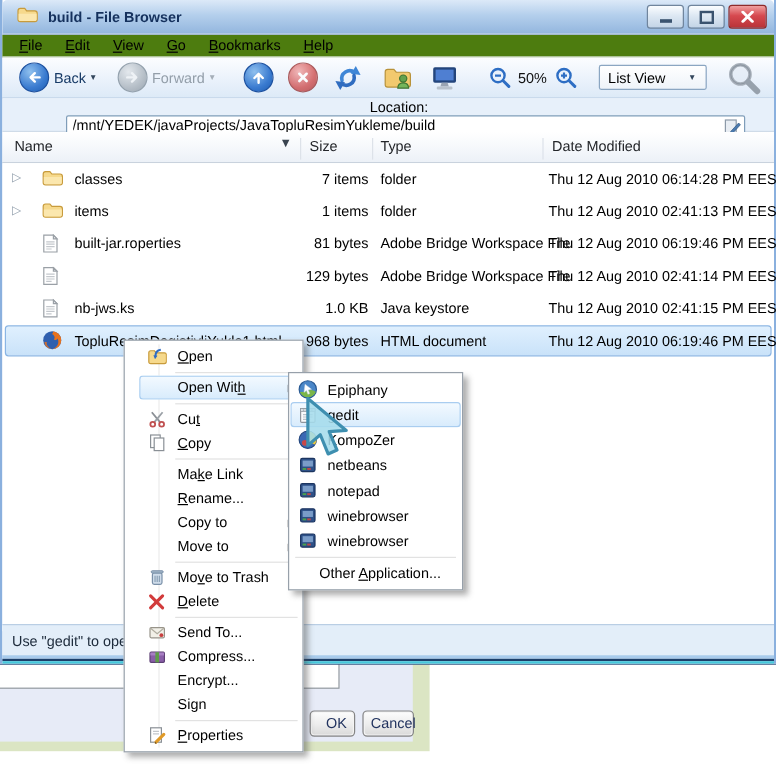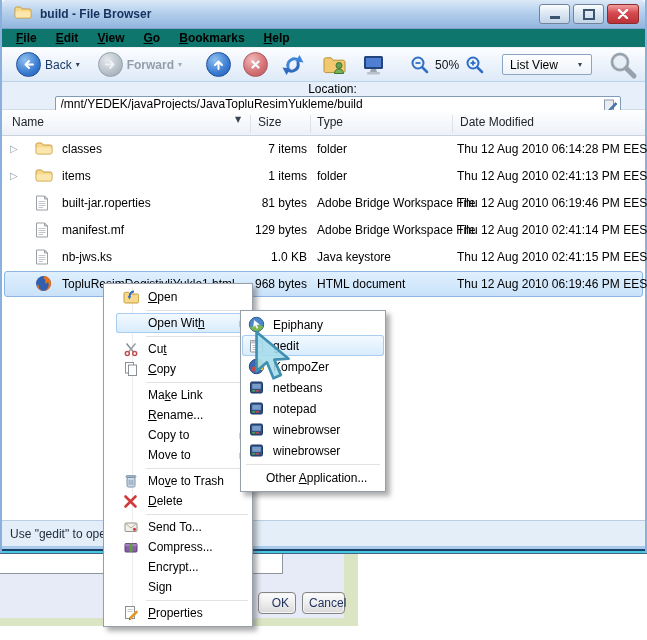--- a/index.html
+++ b/index.html
@@ -26,34 +26,34 @@
             border-bottom:1px solid #7fa0c8;display:flex;align-items:center;padding-left:12px;
             border-radius:4px 4px 0 0;}
   .ttitle{font-weight:bold;color:#15315d;margin-left:8px;}
   .wbtns{margin-left:auto;display:flex;gap:3px;margin-right:6px;}
   .wbtn{width:29px;height:18px;border:1px solid #70859d;border-radius:3px;
         background:linear-gradient(#fbfdff,#dde8f3 45%,#c3d4e6);display:flex;align-items:center;justify-content:center;}
   .wbtn.close{width:30px;border-color:#8e2b2b;background:linear-gradient(#f0a0a0,#d6494f 45%,#b93338);}
   .g-min{width:10px;height:3px;background:#3a536f;margin-top:7px;}
   .g-max{width:8px;height:7px;border:2px solid #3a536f;}
 
-  .menubar{height:18px;background:#0f766e;display:flex;align-items:center;padding-left:14px;border-bottom:1px solid #eef2f6;font-weight:bold;}
+  .menubar{height:18px;background:#4d7c0f;display:flex;align-items:center;padding-left:14px;border-bottom:1px solid #eef2f6;}
   .menubar .mb{margin-right:19px;cursor:default;}
   .menubar u, .mi u, .smi u{text-decoration:underline;}
 
   
   .toolbar{height:33px;background:linear-gradient(#fcfdff,#e9f1fb 60%,#ddeaf7);
            border-bottom:1px solid #bdd2e8;display:flex;align-items:center;padding-left:14px;}
   .circ{width:23px;height:23px;border-radius:50%;flex:none;
         background:radial-gradient(circle at 35% 30%,#8fc0ee,#3a7bd0 60%,#1d5cb0);
         border:1px solid #1b4f9e;display:flex;align-items:center;justify-content:center;}
   .circ.gray{background:radial-gradient(circle at 35% 30%,#e3e8ed,#b6bfc8 60%,#9aa5b0);border-color:#93a0ac;}
   .circ.red{background:radial-gradient(circle at 35% 30%,#f0a0a0,#cc3d3d 60%,#a32222);border-color:#8e1f1f;opacity:.72;}
   .tlab{color:#173a66;margin:0 4px;}
-  .tlab.dis{color:#939ea9;font-weight:bold;}
+  .tlab.dis{color:#939ea9;}
   .caret{font-size:8px;color:#33465c;margin-right:2px;}
   .caret.dis{color:#a5aeb8;}
   .zoomtxt{color:#111;margin:0 6px;}
   .combo{width:90px;height:21px;background:linear-gradient(#ffffff,#eef3f9);border:1px solid #8ba6c2;
          border-radius:2px;display:flex;align-items:center;padding:0 7px;box-sizing:border-box;}
   .combo .caret{margin-left:auto;}
 
   
   .locbar{height:27px;background:#e7f0fa;display:flex;align-items:center;padding-left:18px;border-bottom:1px solid #cfdbe8;flex-direction:column;}
   .locinput{position:relative;margin-left:10px;width:566px;height:20px;}
@@ -315,21 +315,20 @@
               <path d="M1.5 1h8l3 3v11h-11z" fill="#fff" stroke="#9aa0a6"></path>
               <path d="M9.5 1v3h3z" fill="#e8eaed" stroke="#9aa0a6"></path>
               <g stroke="#c3c7cc">
                 <line x1="3.5" y1="6.5" x2="10.5" y2="6.5"></line>
                 <line x1="3.5" y1="8.5" x2="10.5" y2="8.5"></line>
                 <line x1="3.5" y1="10.5" x2="10.5" y2="10.5"></line>
                 <line x1="3.5" y1="12.5" x2="8" y2="12.5"></line>
               </g>
             </svg>
         </span>
-        <span class="rname">manifest.mf</span>
         <span class="rsize">129 bytes</span>
         <span class="rtype">Adobe Bridge Workspace File</span>
         <span class="rdate">Thu 12 Aug 2010 02:41:14 PM EEST</span>
       </div>
 
       <div class="row">
         <span class="ricon">
           <svg width="14" height="16" viewBox="0 0 14 16">
               <path d="M1.5 1h8l3 3v11h-11z" fill="#fff" stroke="#9aa0a6"></path>
               <path d="M9.5 1v3h3z" fill="#e8eaed" stroke="#9aa0a6"></path>

